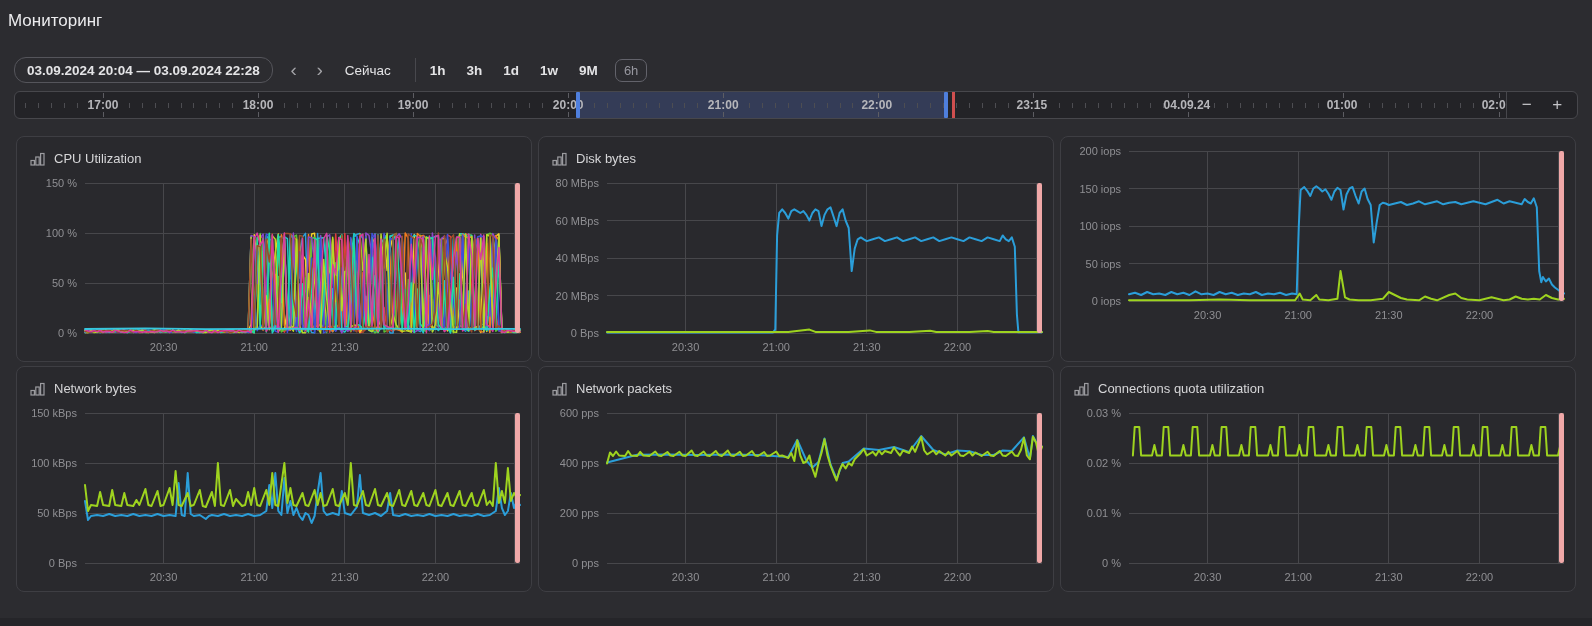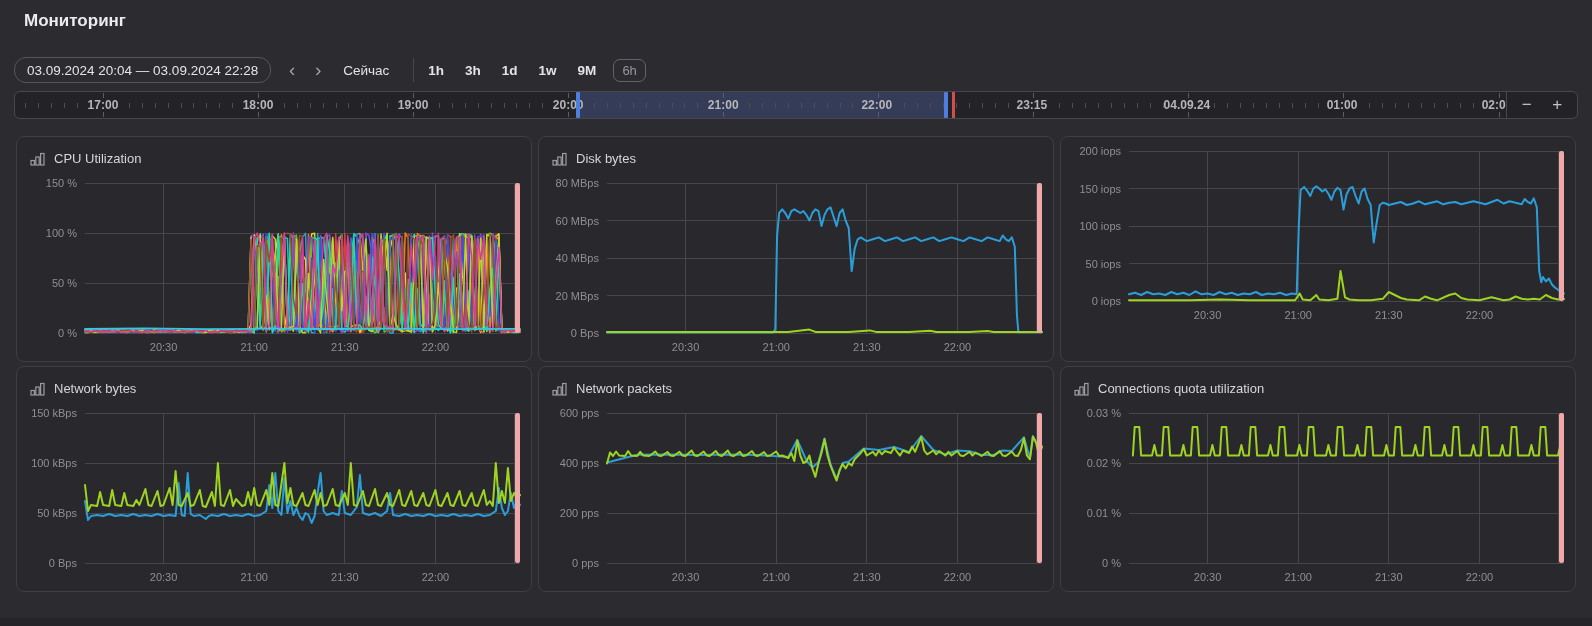--- a/index.html
+++ b/index.html
@@ -2,29 +2,29 @@
 <html><head>
 <meta charset="utf-8">
 <style>
   html,body{margin:0;padding:0;}
   body{
     width:1592px;height:626px;position:relative;overflow:hidden;
     background:#2c2c30;color:#d8d8da;
     font-family:"Liberation Sans",sans-serif;
   }
   .page-title{
-    font-size:17px;font-weight:700;color:#ececee;
-    margin:0;padding:11px 0 0 24px;height:24px;line-height:20px;
+    font-size:17px;font-weight:400;color:#ececee;
+    margin:0;padding:11px 0 0 8px;height:24px;line-height:20px;
   }
   
   .toolbar{display:flex;align-items:center;margin:21px 14px 0;height:28px;}
   .range-input{
     border:1px solid #55555b;border-radius:12px;height:24px;
     display:flex;align-items:center;padding:0 12px;font-size:13.5px;color:#e4e4e6;
-    background:transparent;cursor:text;margin-right:8px;
+    background:transparent;cursor:text;margin-right:8px;font-weight:bold;
   }
   .nav-btn{background:none;border:none;color:#a4a4a8;font-size:19px;line-height:22px;
     width:26px;height:26px;padding:0;cursor:pointer;}
   .now-btn{background:none;border:none;color:#e4e4e6;font-size:13.5px;margin:0 6px 0 8px;cursor:pointer;padding:0 4px;}
   .vdiv{width:1px;height:24px;background:#48484d;margin:0 14px;}
   .presets{display:flex;align-items:center;gap:21px;margin-right:17px;}
   .presets button{background:none;border:none;color:#e4e4e6;font-size:13.5px;font-weight:700;cursor:pointer;padding:0;}
   .chip{
     border:1px solid #63636b;border-radius:7px;color:#97979f;font-size:13px;
     padding:3px 8px;cursor:pointer;background:transparent;

